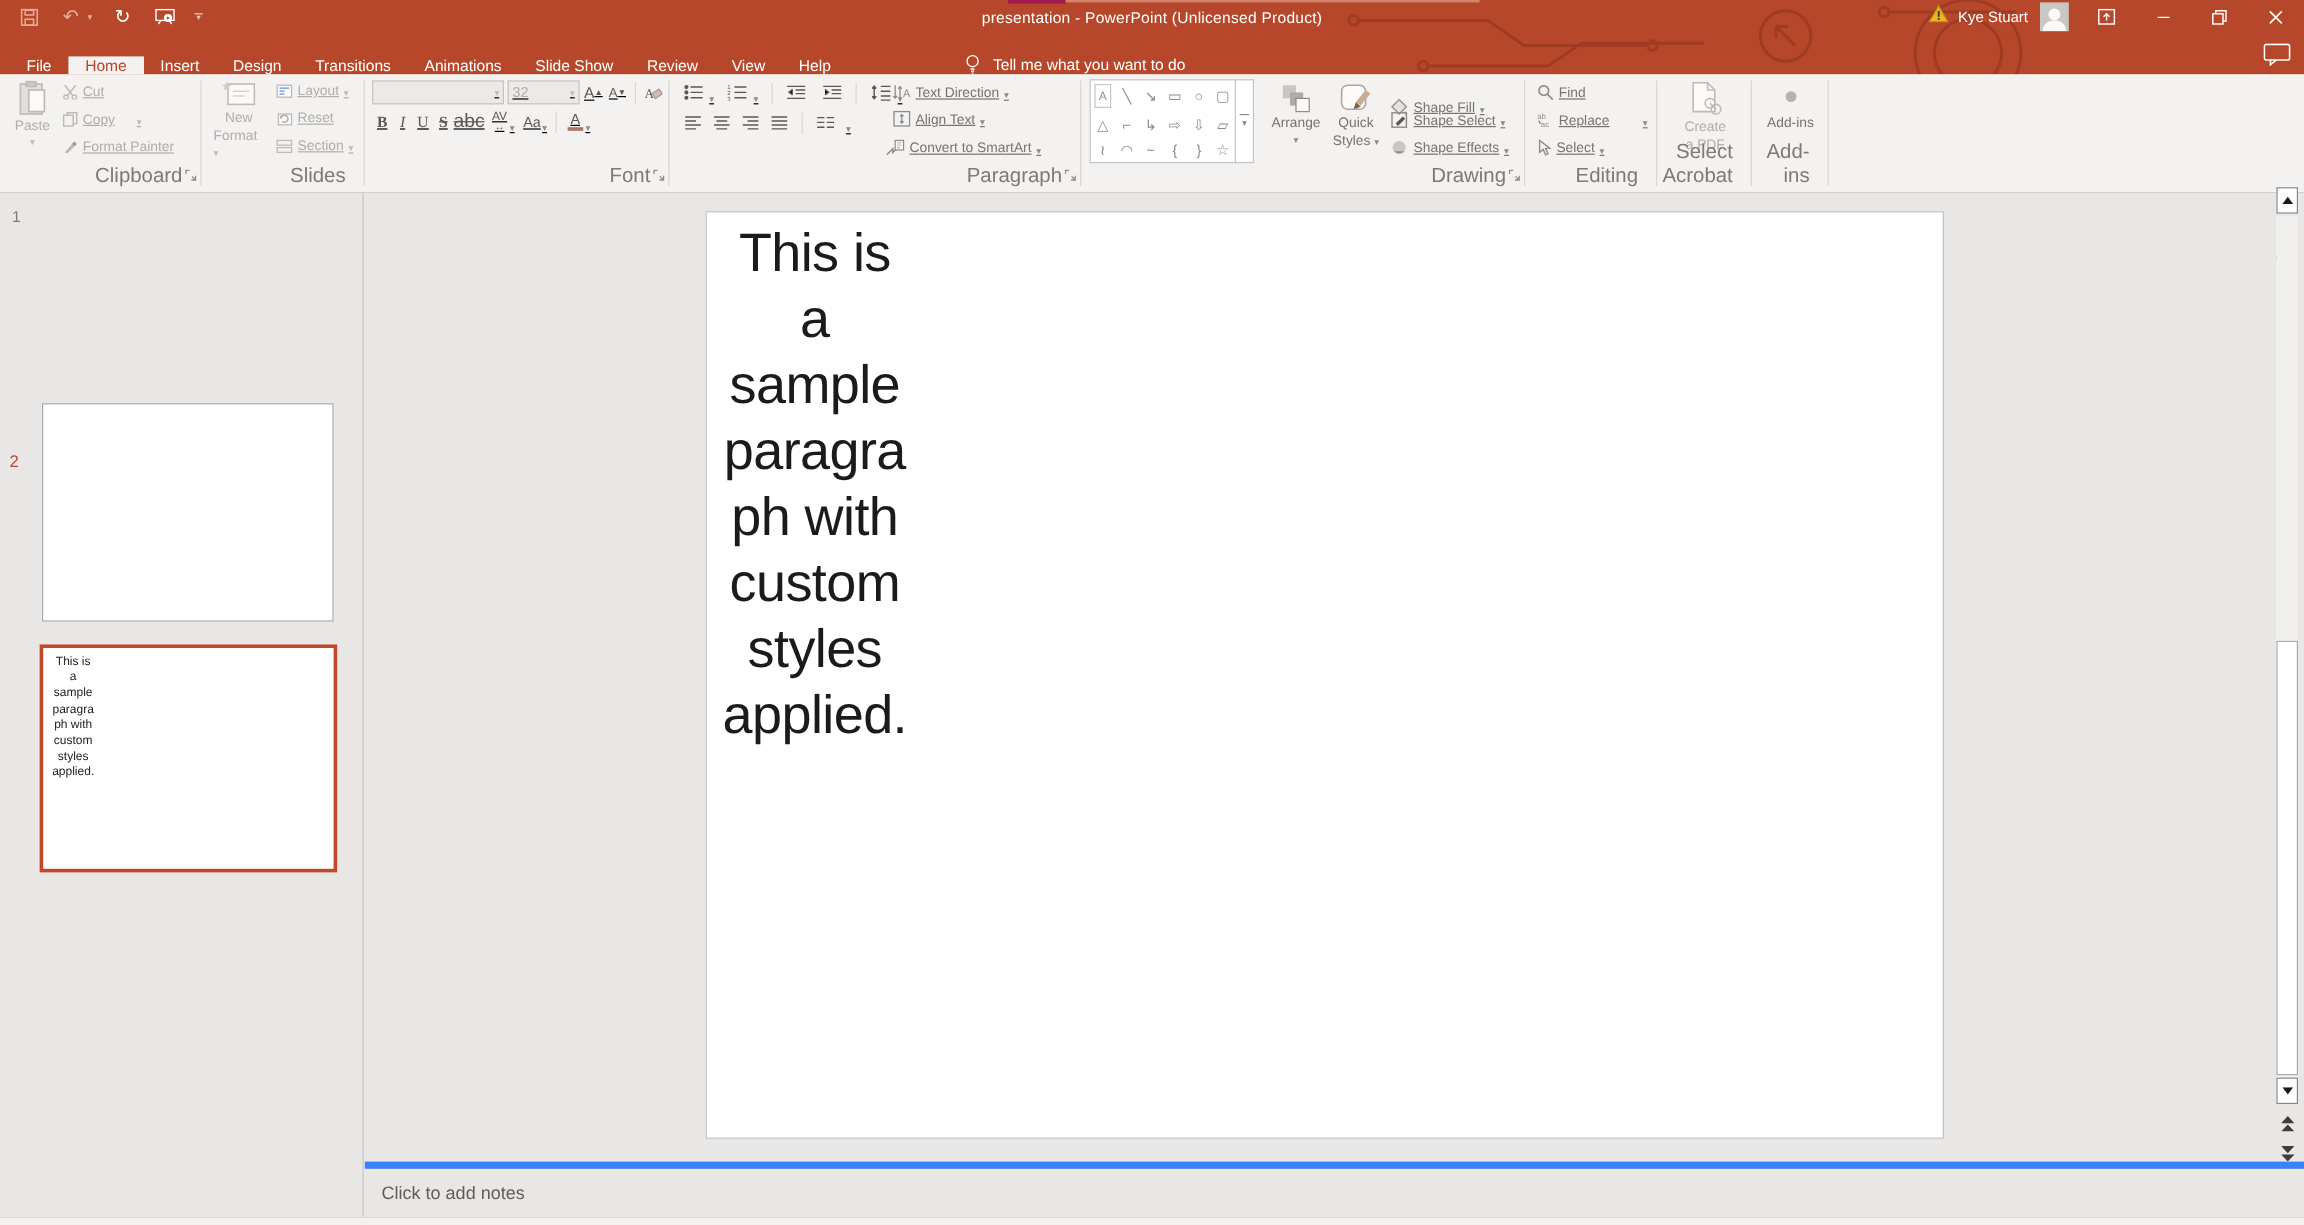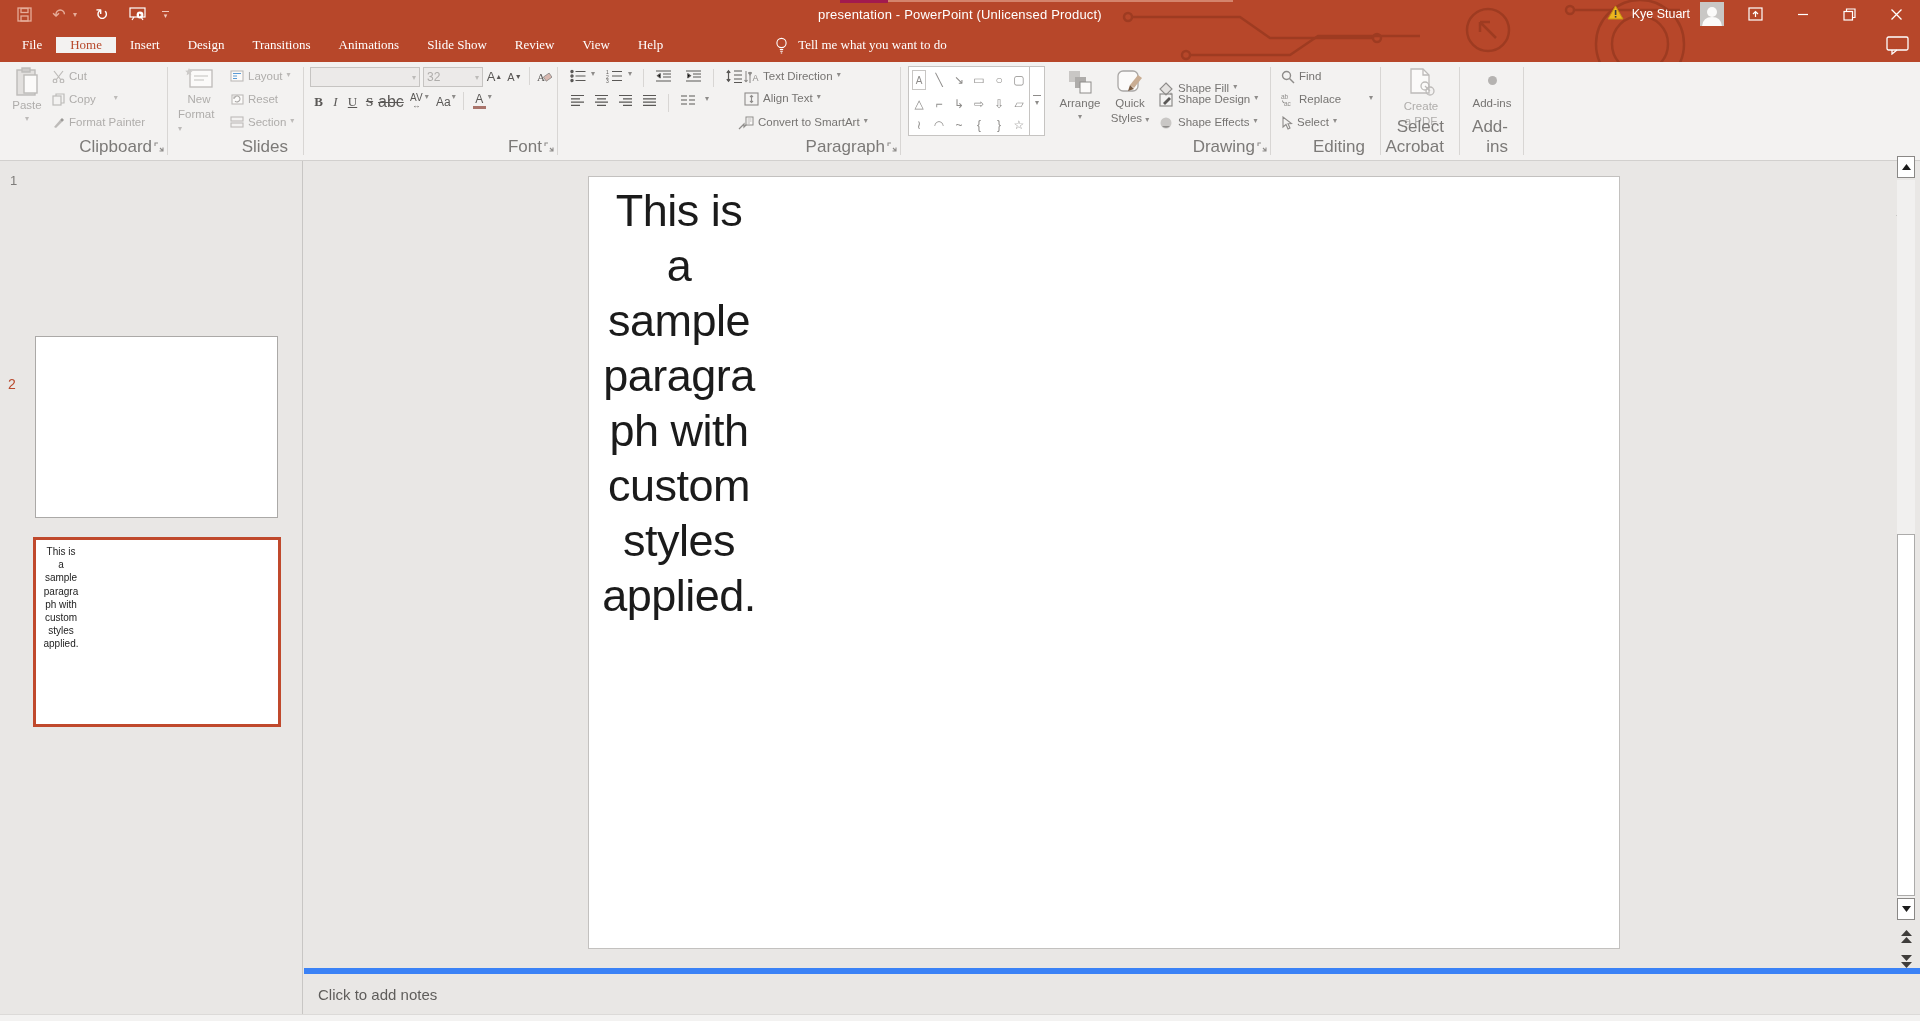--- a/index.html
+++ b/index.html
@@ -23,35 +23,35 @@
   .qat .uchev{font-size:8px;color:#E6AC99;margin-left:-11px;}
   .qat-custom{display:flex;flex-direction:column;align-items:center;color:#F0C9BD;}
   .qat-custom .bar{width:7px;height:1px;background:#F0C9BD;margin-bottom:1px;}
   .qat-custom .v{font-size:7px;line-height:5px;}
   .win-title{position:absolute;left:0;top:0;width:100%;height:28px;display:flex;align-items:center;justify-content:center;color:#fff;font-size:13px;letter-spacing:.2px;}
   .tb-right{position:absolute;right:0;top:0;height:28px;display:flex;align-items:center;z-index:3;}
   .user-name{color:#fff;font-size:12.5px;margin:0 10px 0 8px;}
   .avatar{width:24px;height:24px;background:#C9C7C5;display:flex;align-items:flex-end;justify-content:center;overflow:hidden;}
   .winbtn{width:47px;height:28px;display:flex;align-items:center;justify-content:center;color:#fff;}
   
-  .tabrow{position:absolute;left:0;top:28px;width:100%;height:34px;display:flex;align-items:center;z-index:2;padding-left:8px;font-family:Liberation Serif, serif;}
+  .tabrow{position:absolute;left:0;top:28px;width:100%;height:34px;display:flex;align-items:flex-end;z-index:2;padding-left:8px;}
   .tab{color:#fff;font-size:13px;display:flex;align-items:center;padding:0 14px;cursor:default;}
   .tab.active{background:var(--ribbon);color:var(--red);}
   .tellme{display:flex;align-items:center;gap:10px;color:#fff;font-size:13px;margin-left:98px;}
   .comment-float{position:absolute;right:10px;top:36px;z-index:3;}
 
   
   .ribbon{position:absolute;left:0;top:62px;width:1920px;height:99px;background:var(--ribbon);border-bottom:1px solid var(--line);}
   .grp{position:absolute;top:0;height:98px;}
   .grp::after{content:"";position:absolute;right:0;top:5px;bottom:5px;width:1px;background:var(--sep);}
   .grp-label{position:absolute;bottom:3px;left:0;right:16px;text-align:right;font-size:17px;color:var(--grp);}
   .launcher{position:absolute;right:4px;bottom:4px;}
   .bigbtn{position:absolute;display:flex;flex-direction:column;align-items:center;gap:2px;}
   .bigbtn .lbl{font-size:11.5px;line-height:13px;}
-  .srow{position:absolute;display:flex;align-items:flex-start;gap:4px;font-size:11.5px;white-space:nowrap;}
+  .srow{position:absolute;display:flex;align-items:flex-end;gap:4px;font-size:11.5px;white-space:nowrap;text-decoration:underline;}
   .dis{color:var(--dis);}
   .mid{color:var(--mid);}
   .ink{color:var(--ink);}
   .chev{font-size:8px;color:#8E8C8A;}
   .chev.dim{color:#BDBBB9;}
   .vsep{width:1px;height:18px;background:var(--sep);margin:0 3px;}
   .fbtn{display:flex;align-items:center;justify-content:center;min-width:17px;height:19px;}
   .combo{height:20px;background:#ECEAE9;border:1px solid var(--border);display:flex;align-items:center;justify-content:space-between;padding:0 3px;color:var(--dis);font-size:12px;}
   .gallery{position:absolute;left:7px;top:4px;width:122px;height:70px;background:#fff;border:1px solid var(--border);display:grid;grid-template-columns:repeat(6,1fr);}
   .gallery .cell{display:flex;align-items:center;justify-content:center;font-size:12px;color:#8E8C8A;}
@@ -461,21 +461,21 @@
           <path d="M12 10 q2 3 0 3 q-2 0 0-3" fill="#B5B3B1"></path>
         </svg>
       <span>Shape Fill</span>
       <span class="chev">▾</span>
     </div>
     <div class="srow mid" style="left:258px;top:31px;">
       <svg width="15" height="14" viewBox="0 0 15 14" fill="none">
           <rect x="1" y="1" width="12" height="12" stroke="#8E8C8A" stroke-width="1.2"></rect>
           <path d="M4 10 L10 4 L12 6 L6 12 Z" fill="#5A5856"></path>
         </svg>
-      <span>Shape Design</span>
+      <span>Shape Select</span>
       <span class="chev">▾</span>
     </div>
     <div class="srow mid" style="left:258px;top:54px;">
       <svg width="15" height="14" viewBox="0 0 15 14">
           <circle cx="7" cy="7" r="5.5" fill="#C9C7C5"></circle>
           <path d="M3 10 a5.5 5.5 0 0 0 8 0 Z" fill="#8E8C8A"></path>
         </svg>
       <span>Shape Effects</span>
       <span class="chev">▾</span>
     </div>

